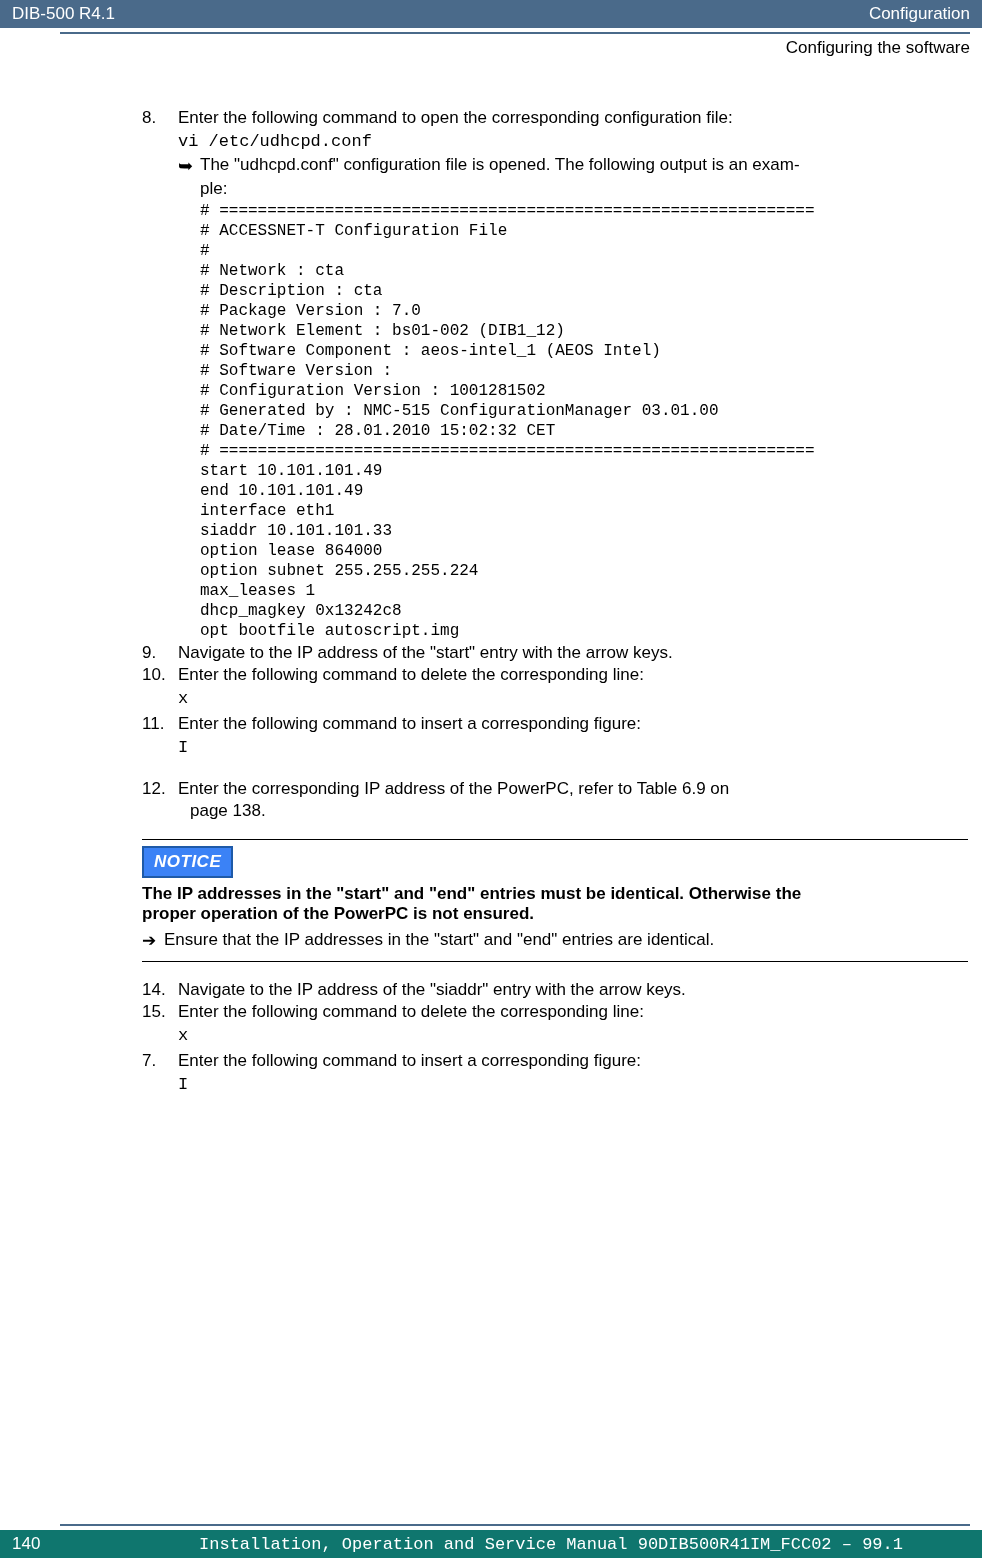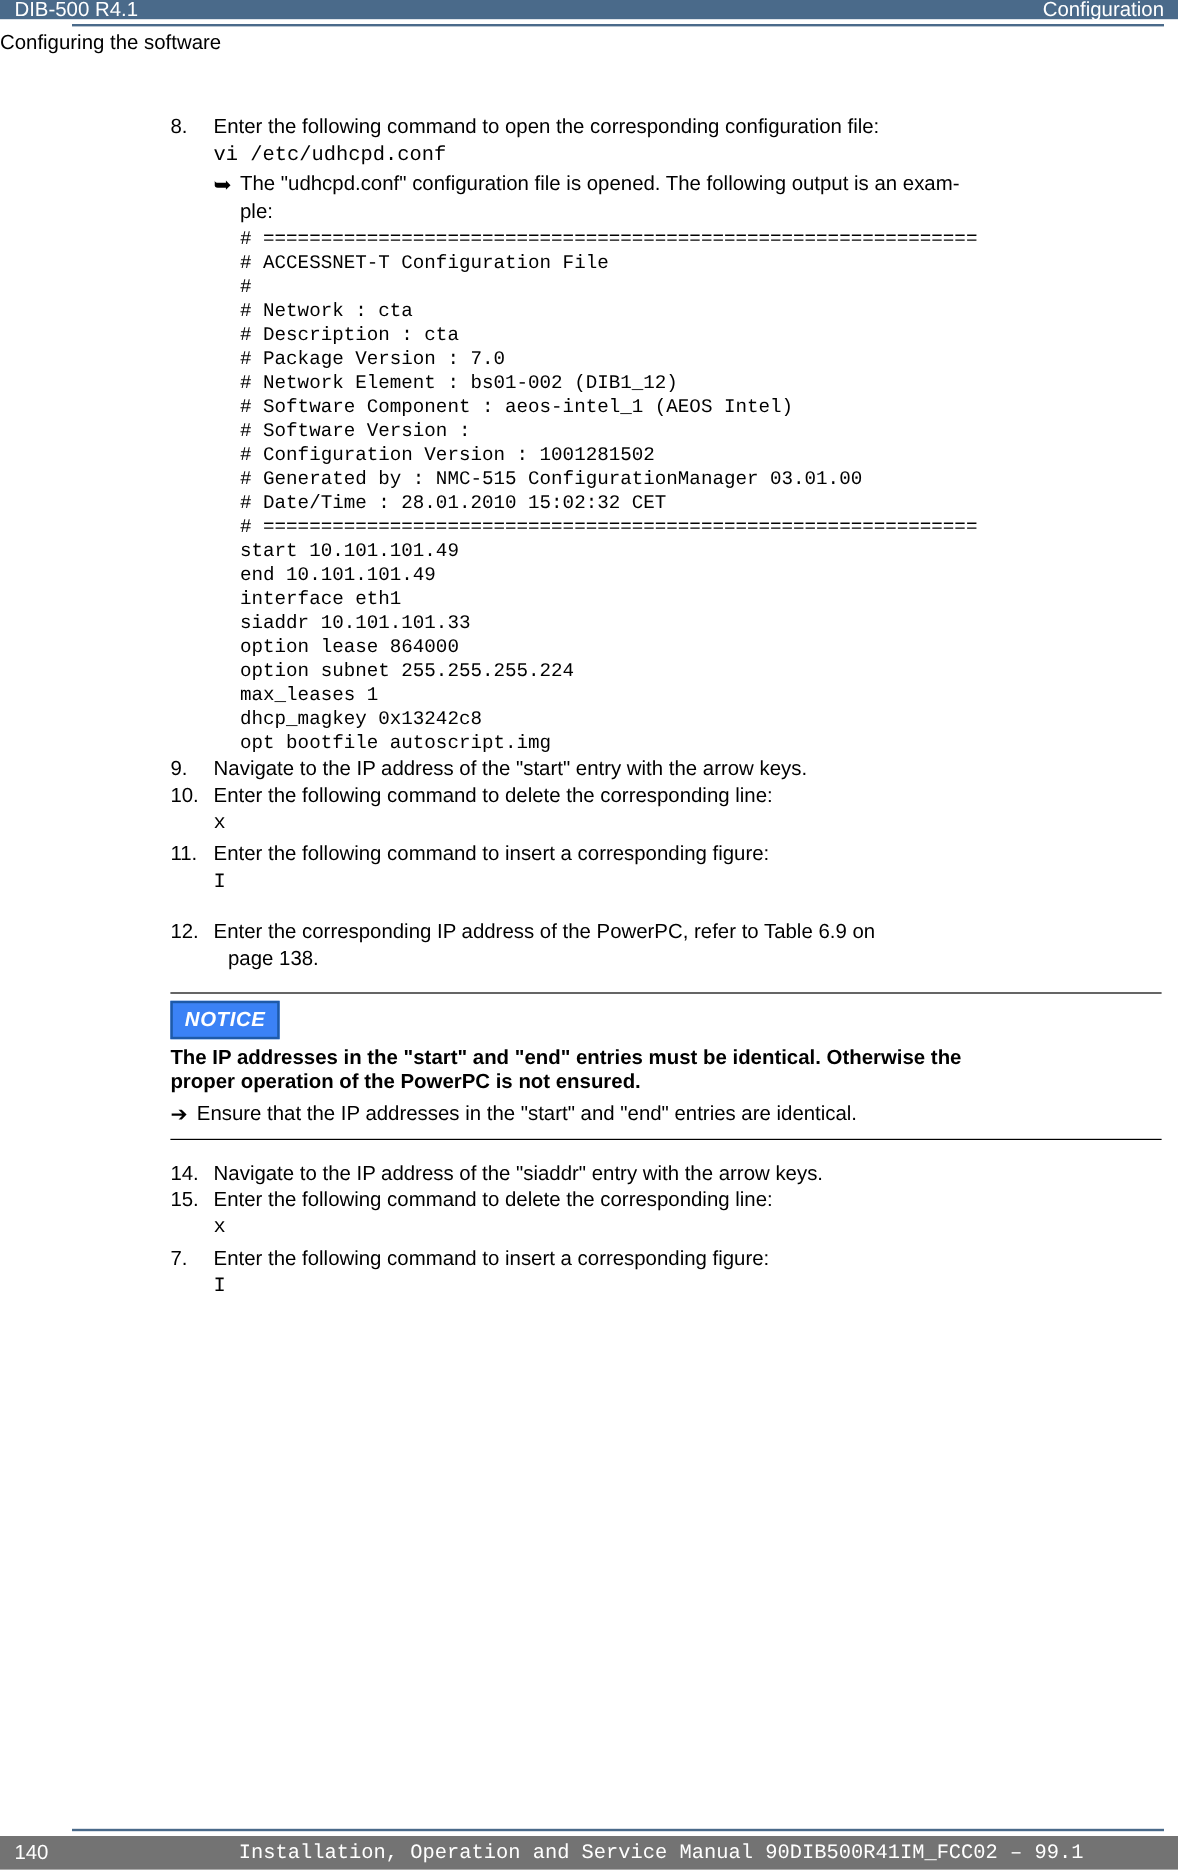--- a/index.html
+++ b/index.html
@@ -13,33 +13,34 @@
   }
   .page {
     width: 982px;
     min-height: 1558px;
     position: relative;
     box-sizing: border-box;
   }
   .header-bar {
     background: #4a6a8a;
     color: #fff;
-    height: 16px;
+    height: 28px;
     display: flex;
     justify-content: space-between;
     align-items: center;
     padding: 0 12px;
     font-size: 17px;
   }
   .header-rule {
     border-top: 2px solid #4a6a8a;
     margin: 4px 12px 0 60px;
   }
   .subheader {
-    padding: 4px 28px 0 0;
+    text-align: right;
+    padding: 4px 12px 0 0;
     font-size: 17px;
   }
   .content {
     padding: 50px 14px 0 142px;
   }
   .step {
     display: flex;
     margin-bottom: 2px;
   }
   .step-num {
@@ -114,21 +115,21 @@
   }
   .footer-rule {
     border-top: 2px solid #4a6a8a;
     margin: 0 12px 0 60px;
     position: absolute;
     bottom: 32px;
     left: 0;
     right: 0;
   }
   .footer-bar {
-    background: #737373;
+    background: #0f766e;
     color: #fff;
     height: 28px;
     display: flex;
     align-items: center;
     padding: 0 12px;
     font-size: 17px;
     position: absolute;
     bottom: 0;
     left: 0;
     right: 0;

